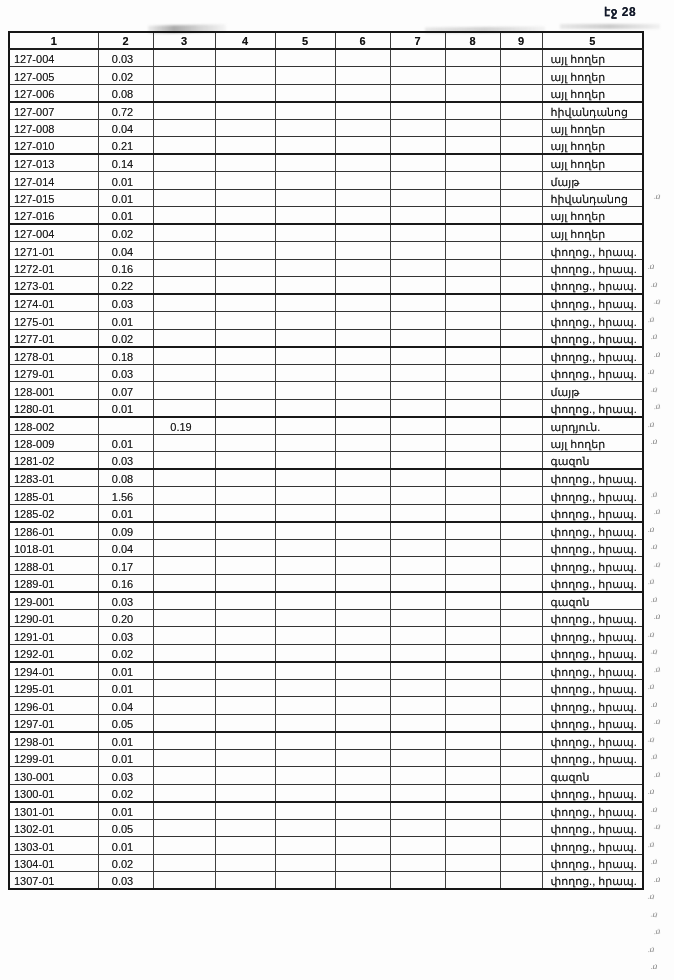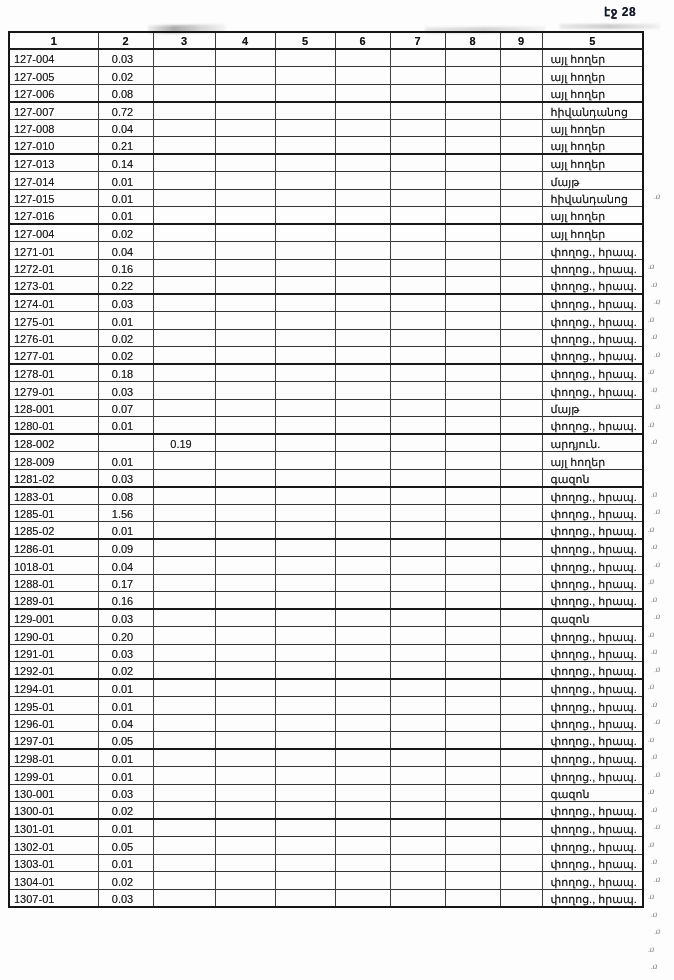--- a/index.html
+++ b/index.html
@@ -281,32 +281,20 @@
         <td class="c5"></td>
         <td class="c6"></td>
         <td class="c7"></td>
         <td class="c8"></td>
         <td class="c9"></td>
         <td class="c10">փողոց., հրապ.</td>
       </tr>
       <tr>
         <td class="c1">1275-01</td>
         <td class="c2">0.01</td>
-        <td class="c3"></td>
-        <td class="c4"></td>
-        <td class="c5"></td>
-        <td class="c6"></td>
-        <td class="c7"></td>
-        <td class="c8"></td>
-        <td class="c9"></td>
-        <td class="c10">փողոց., հրապ.</td>
-      </tr>
-      <tr>
-        <td class="c1">1276-01</td>
-        <td class="c2">0.02</td>
         <td class="c3"></td>
         <td class="c4"></td>
         <td class="c5"></td>
         <td class="c6"></td>
         <td class="c7"></td>
         <td class="c8"></td>
         <td class="c9"></td>
         <td class="c10">փողոց., հրապ.</td>
       </tr>
       <tr>

